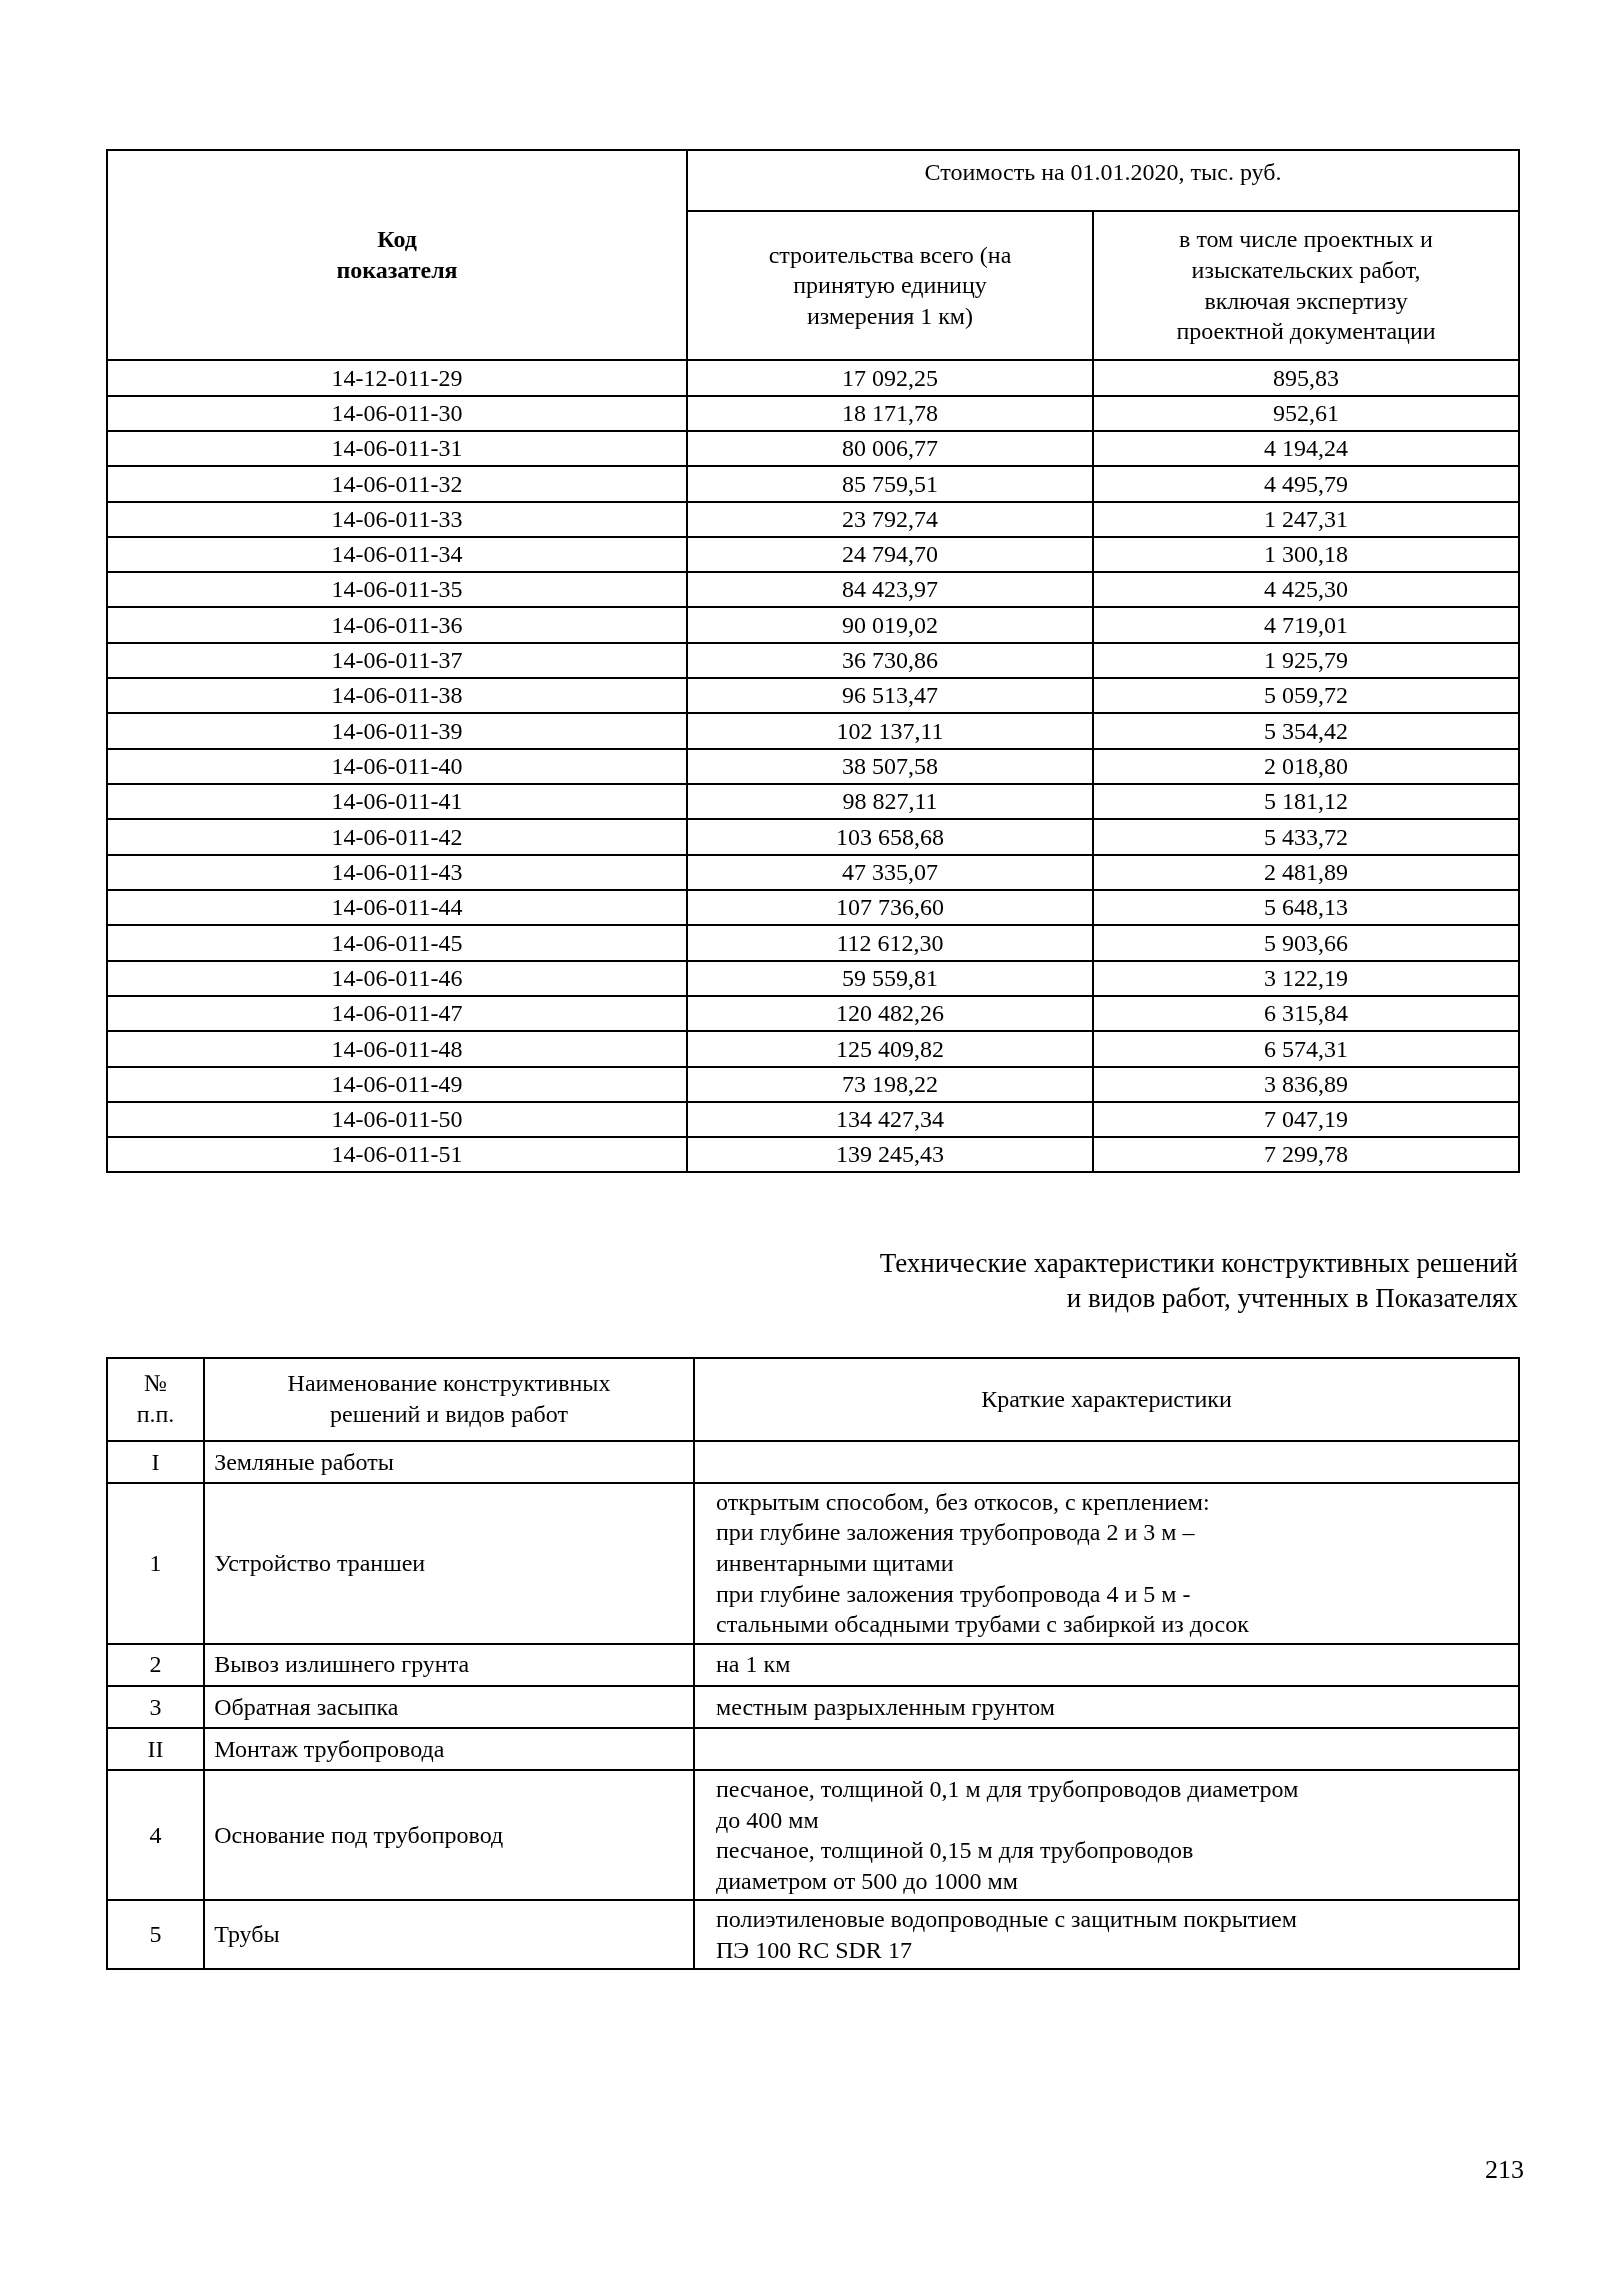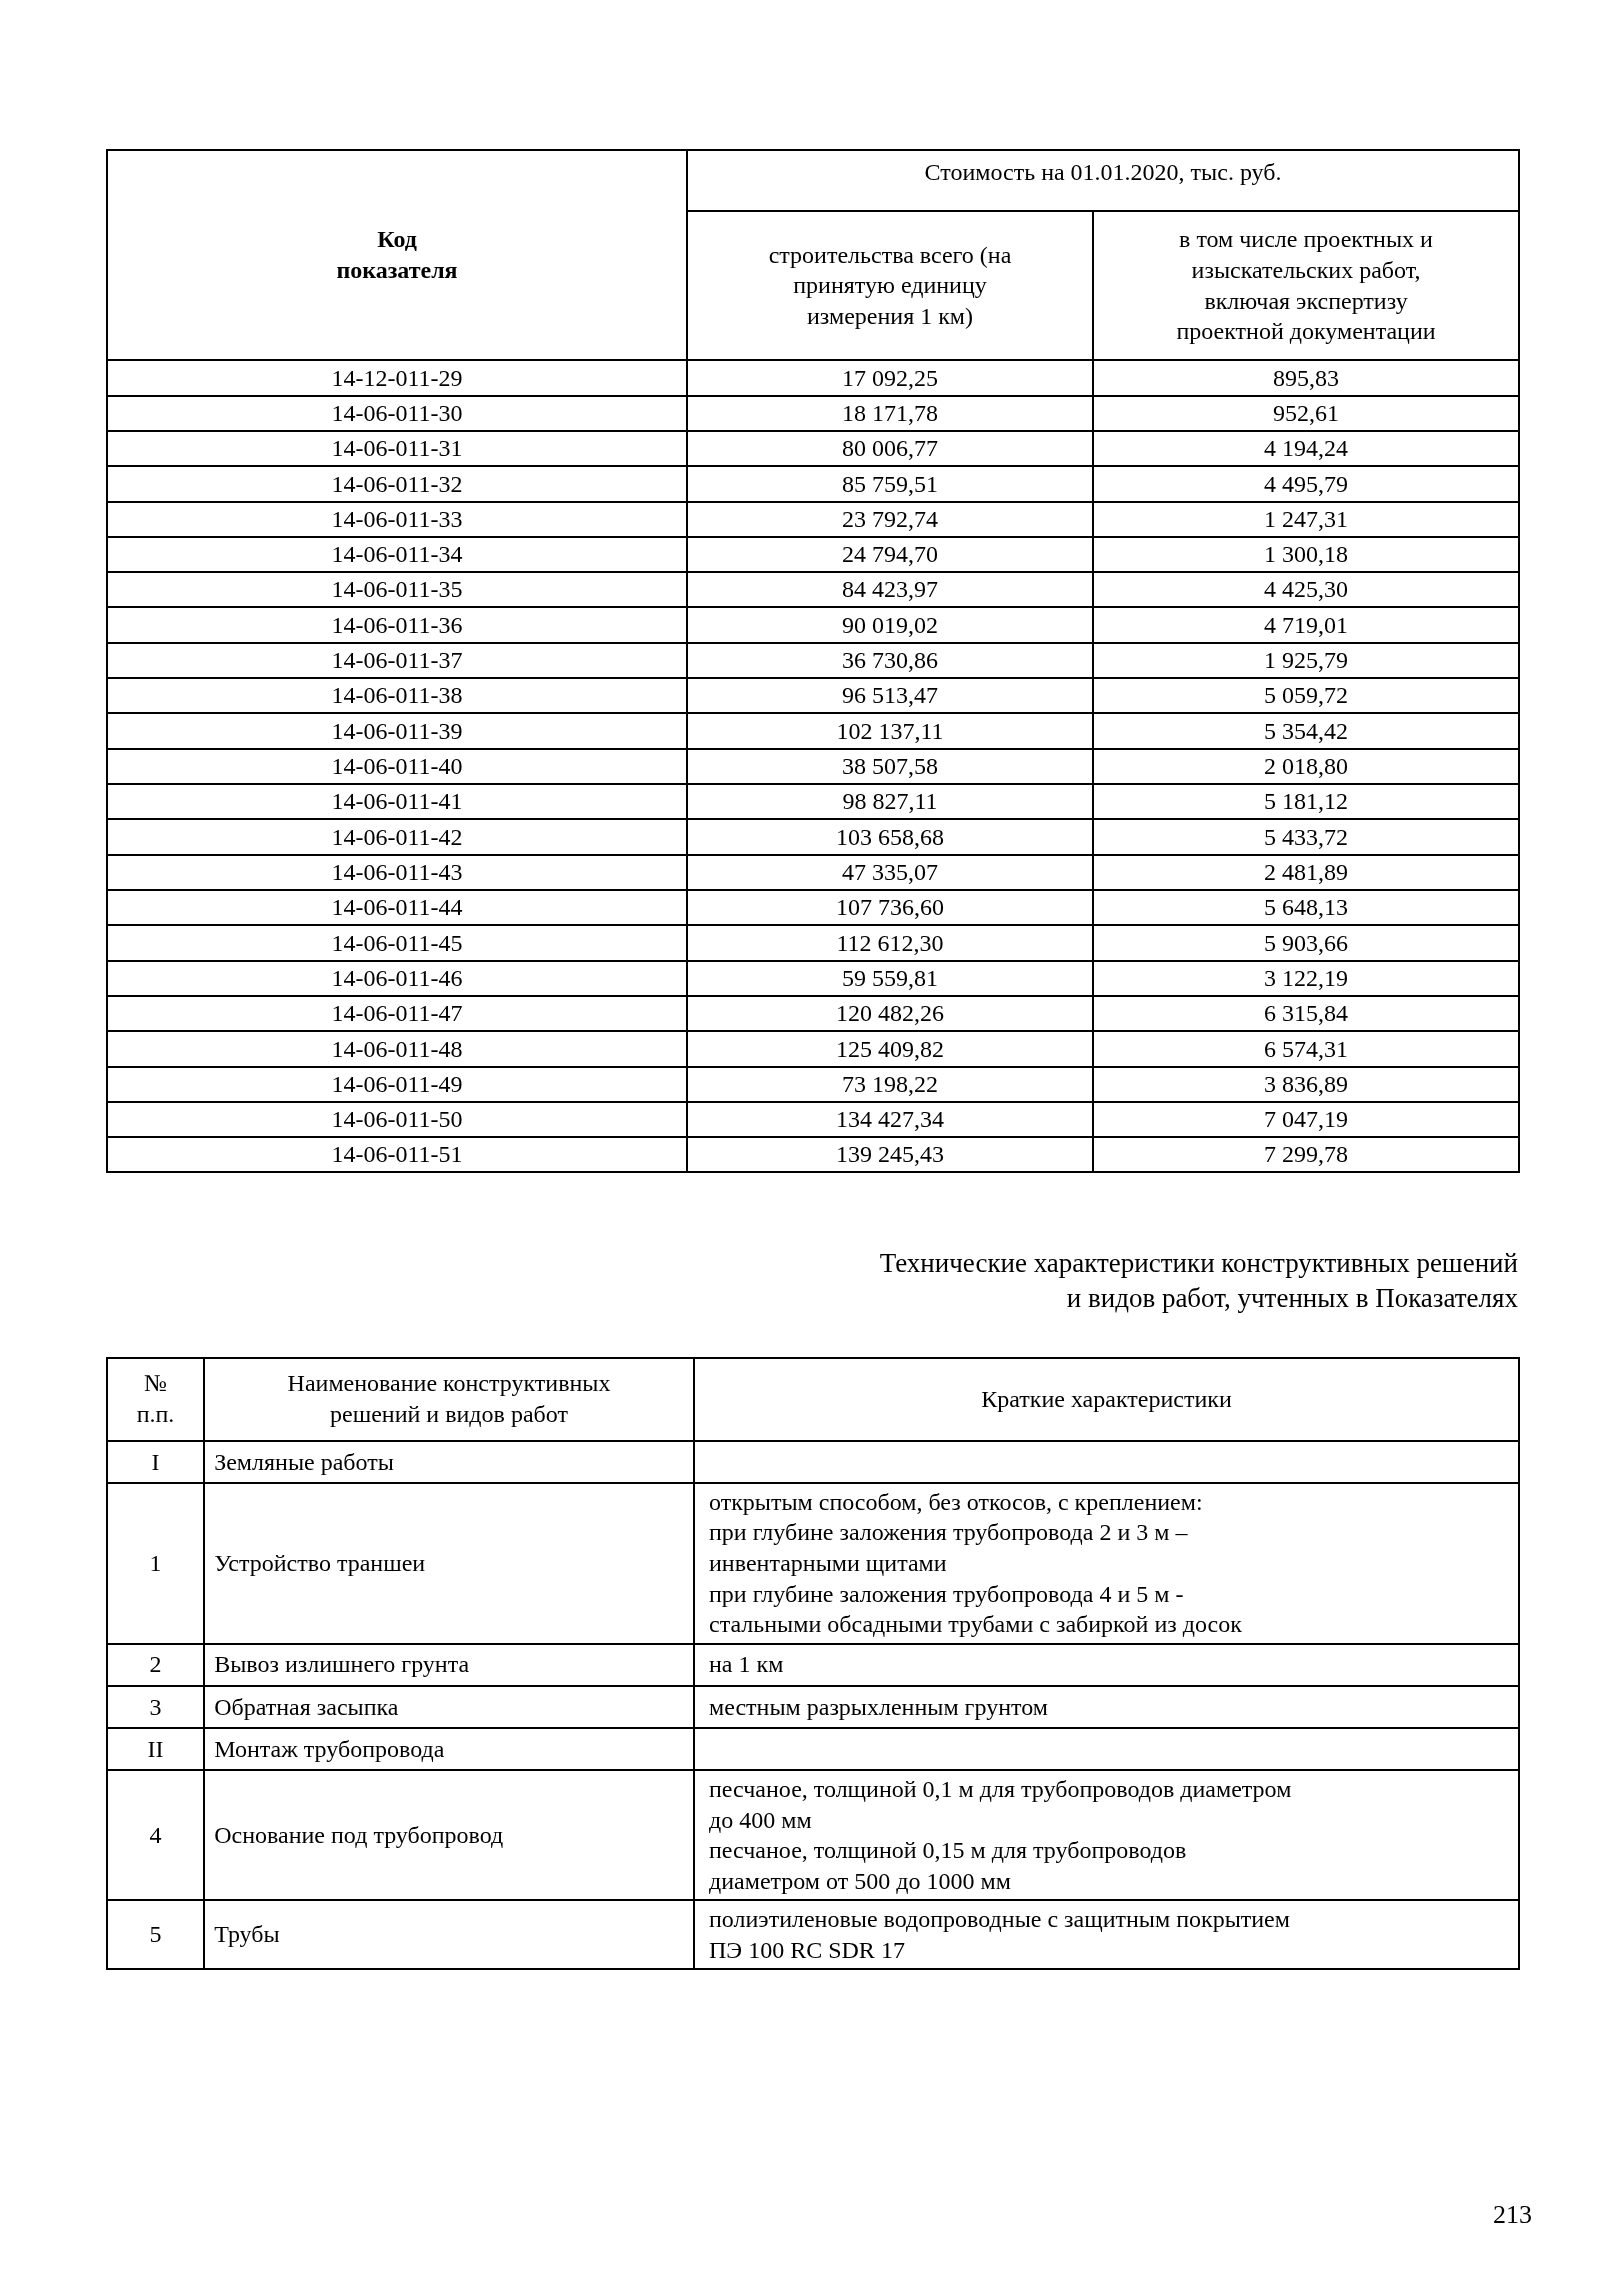--- a/index.html
+++ b/index.html
@@ -103,33 +103,32 @@
   #tech-table tbody td.num {
     text-align: center;
     vertical-align: middle;
   }
   #tech-table tbody td.name,
   #tech-table tbody td.descr {
     text-align: left;
     vertical-align: middle;
   }
   #tech-table tbody td.name { padding-left: 9.2px; }
-  #tech-table tbody td.descr { padding-left: 14px; margin-left: 22px; }
+  #tech-table tbody td.descr { padding-left: 21px; margin-left: 22px; }
   #tech-table tbody tr.short td { height: 35px; }
   #tech-table tbody tr.tall td { height: 39px; }
   .descr-line { display: block; white-space: nowrap; }
 
   
   #page-number {
     position: absolute;
-    right: 91px;
+    right: 99px;
     top: 2155px;
     font-size: 26px;
     text-align: right;
-    margin-top: 45px;
   }
 </style>
 </head>
 <body>
 
 <div class="page">
 
   <div id="cost-table-wrap">
     <table class="doc-table" id="cost-table">
       <colgroup>

